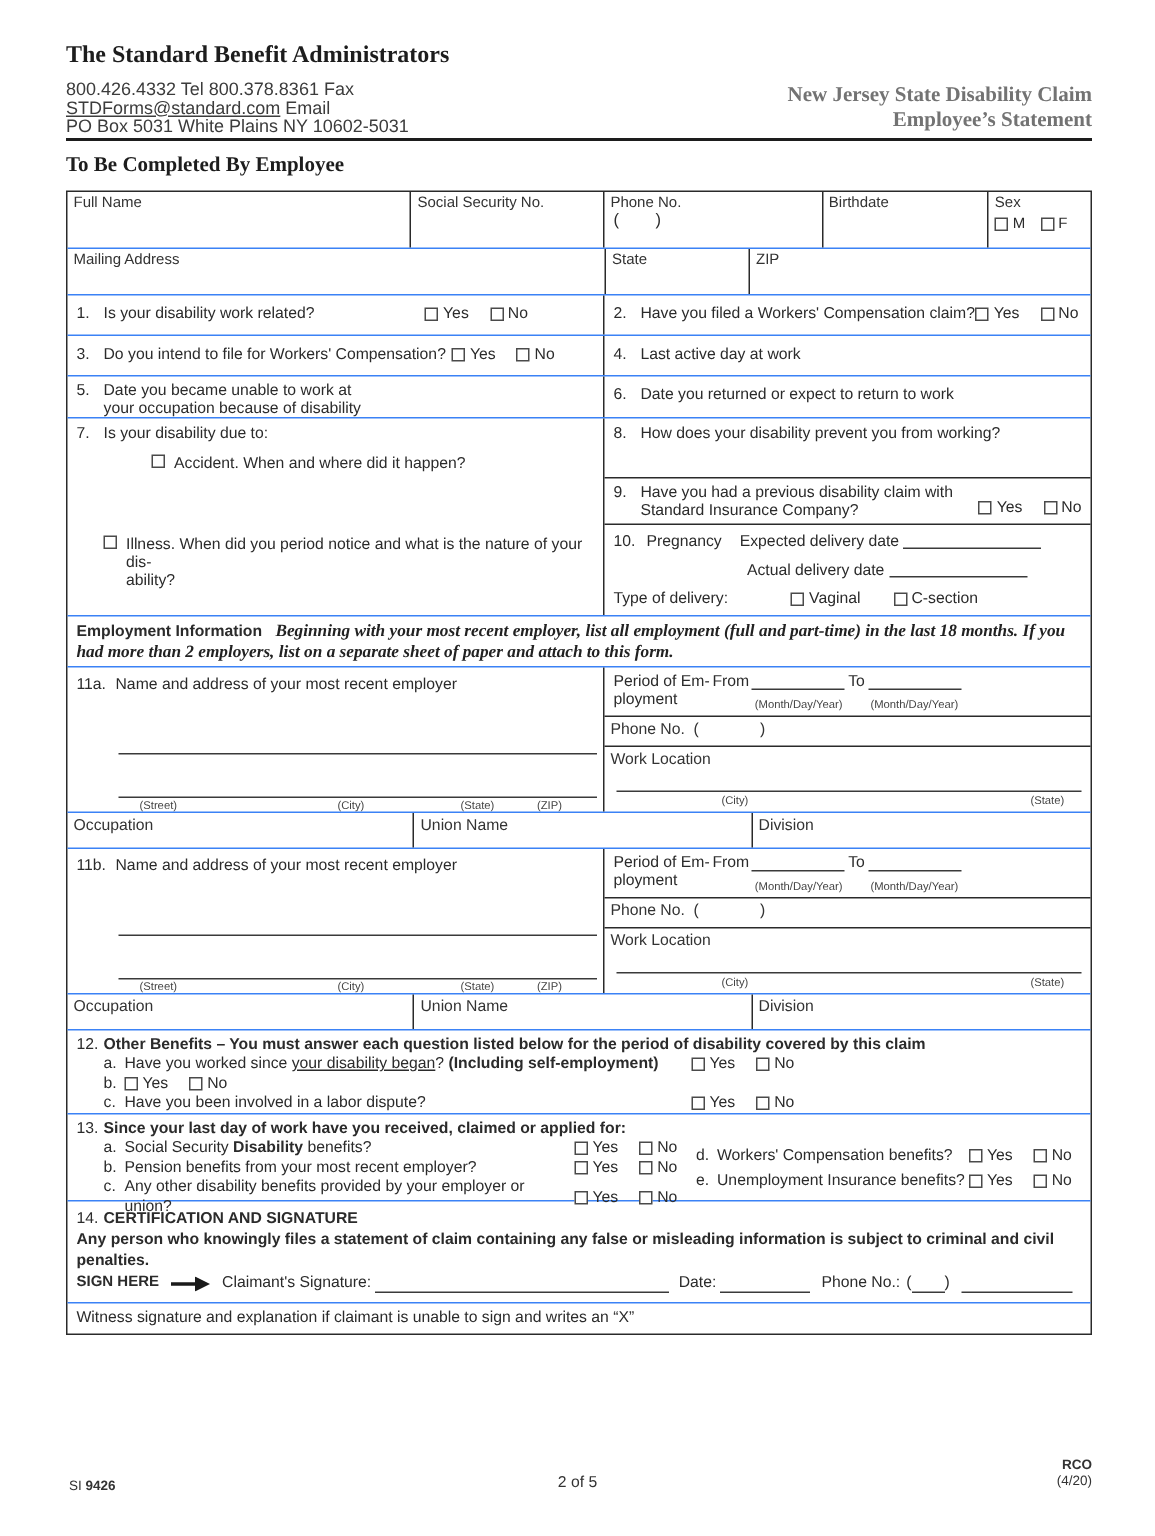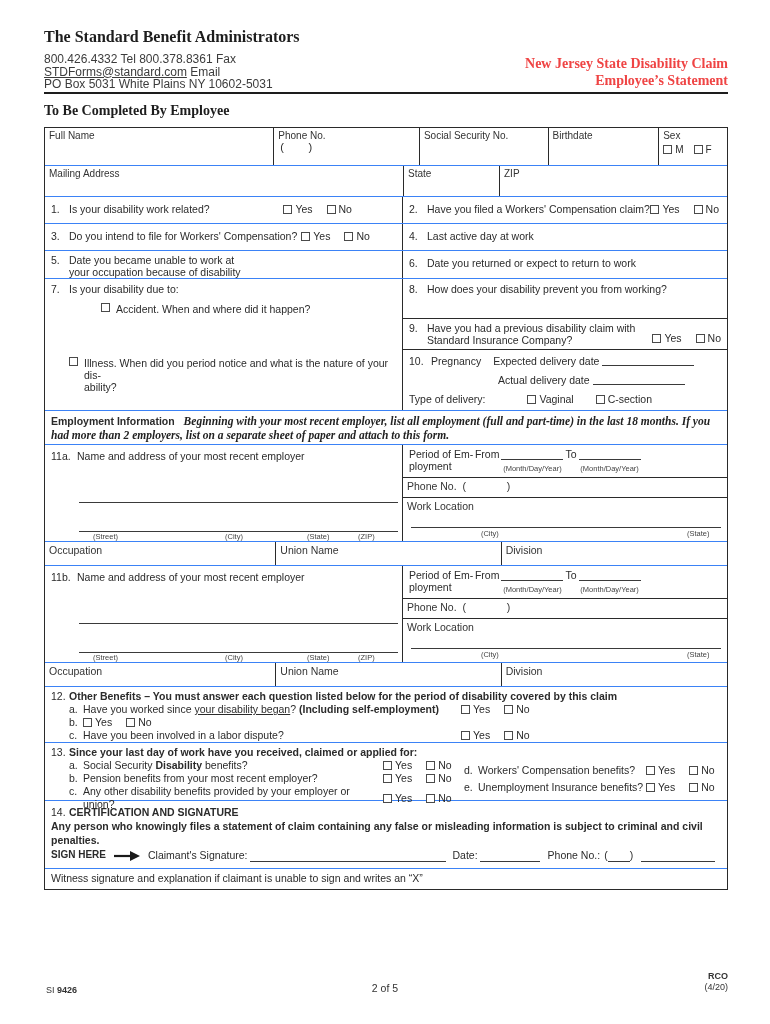--- a/index.html
+++ b/index.html
@@ -10,21 +10,21 @@
   }
   .pre  { white-space:pre; }
 
   
   .hdr-company { position:absolute; left:44px; top:28px; font-family:"Liberation Serif",serif;
                  font-weight:bold; font-size:16px; color:#1d1d1d; }
   .hdr-contact { position:absolute; left:44px; top:53px; font-size:12px; color:#3c3c3c; line-height:12.5px; }
   .hdr-contact a { color:#3c3c3c; text-decoration:underline; }
   .hdr-title   { position:absolute; right:42px; top:55px; text-align:right;
                  font-family:"Liberation Serif",serif; font-weight:bold; font-size:14px;
-                 line-height:17px; color:#ef4444; }
+                 line-height:17px; color:#737373; }
   .hdr-rule    { position:absolute; left:44px; top:92px; width:684px; height:2px; background:#1d1d1d; }
   .sec-title   { position:absolute; left:44px; top:103px; font-family:"Liberation Serif",serif;
                  font-weight:bold; font-size:14px; color:#1d1d1d; }
 
   
   .tbl { position:absolute; left:44px; top:127px; width:684px; border:1px solid #2a2a2a; }
   .row { border-bottom:1px solid #3b82f6; position:relative; width:100%; display:flex; }
   .row:last-child { border-bottom:none; }
   .cell { position:relative; height:100%; }
   .cell + .cell { border-left:1px solid #2a2a2a; }
@@ -116,27 +116,27 @@
   </div>
   <div class="hdr-rule"></div>
   <div class="sec-title">To Be Completed By Employee</div>
 
   <div class="tbl">
 
     <div class="row r-id">
       <div class="cell c-fullname">
           <div class="lab">Full Name</div>
         </div>
+      <div class="cell c-ssn">
+          <div class="lab">Social Security No.</div>
+        </div>
       <div class="cell c-phone">
         <div class="lab">Phone No.</div>
         <div class="phone-val pre">(        )</div>
       </div>
-      <div class="cell c-ssn">
-          <div class="lab">Social Security No.</div>
-        </div>
       <div class="cell c-birth">
           <div class="lab">Birthdate</div>
         </div>
       <div class="cell c-sex">
         <div class="lab">Sex</div>
         <div class="sexline">
           <span class="cb"></span>
           <span>M</span>
           <span style="width:4px"></span>
           <span class="cb"></span>

